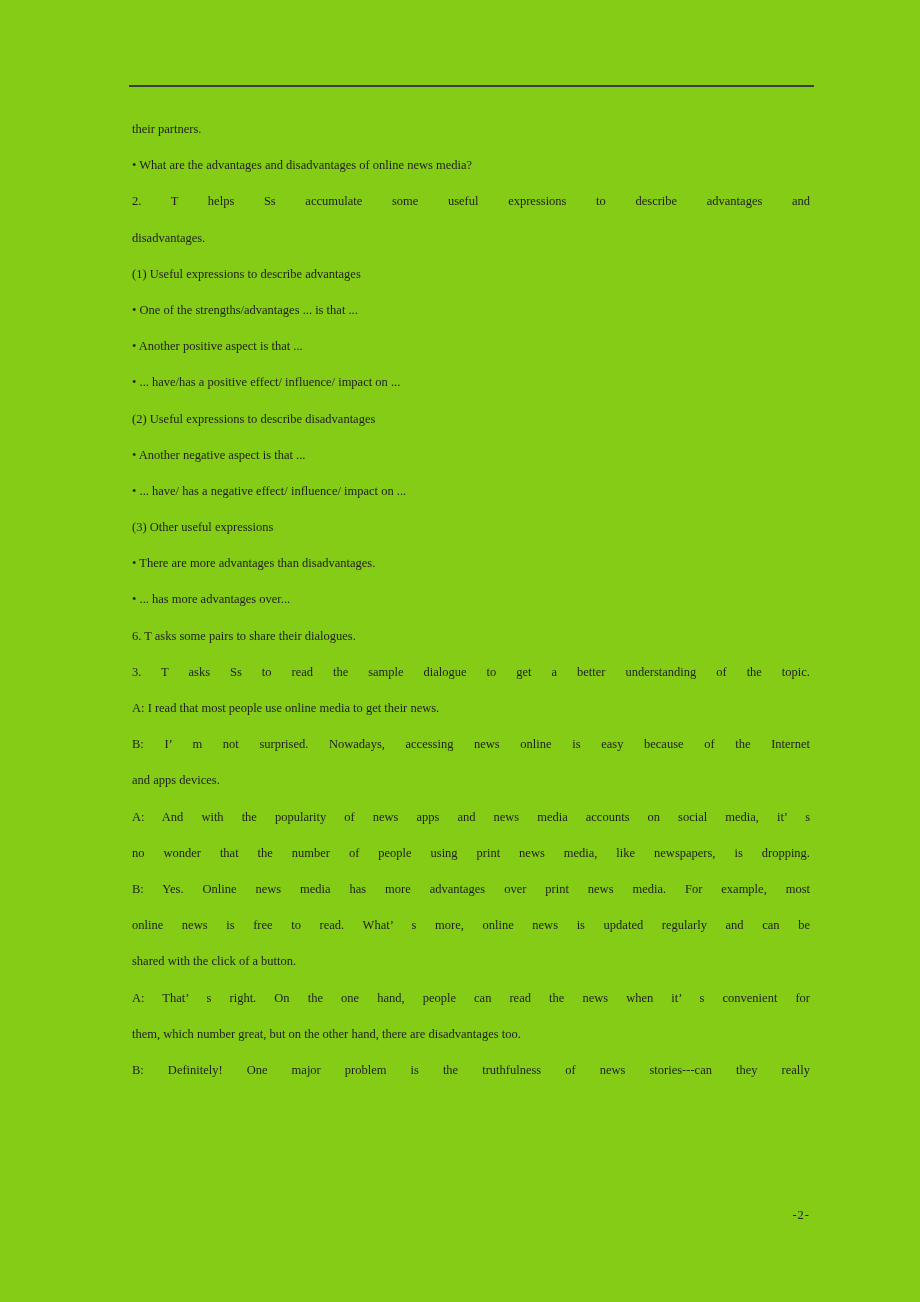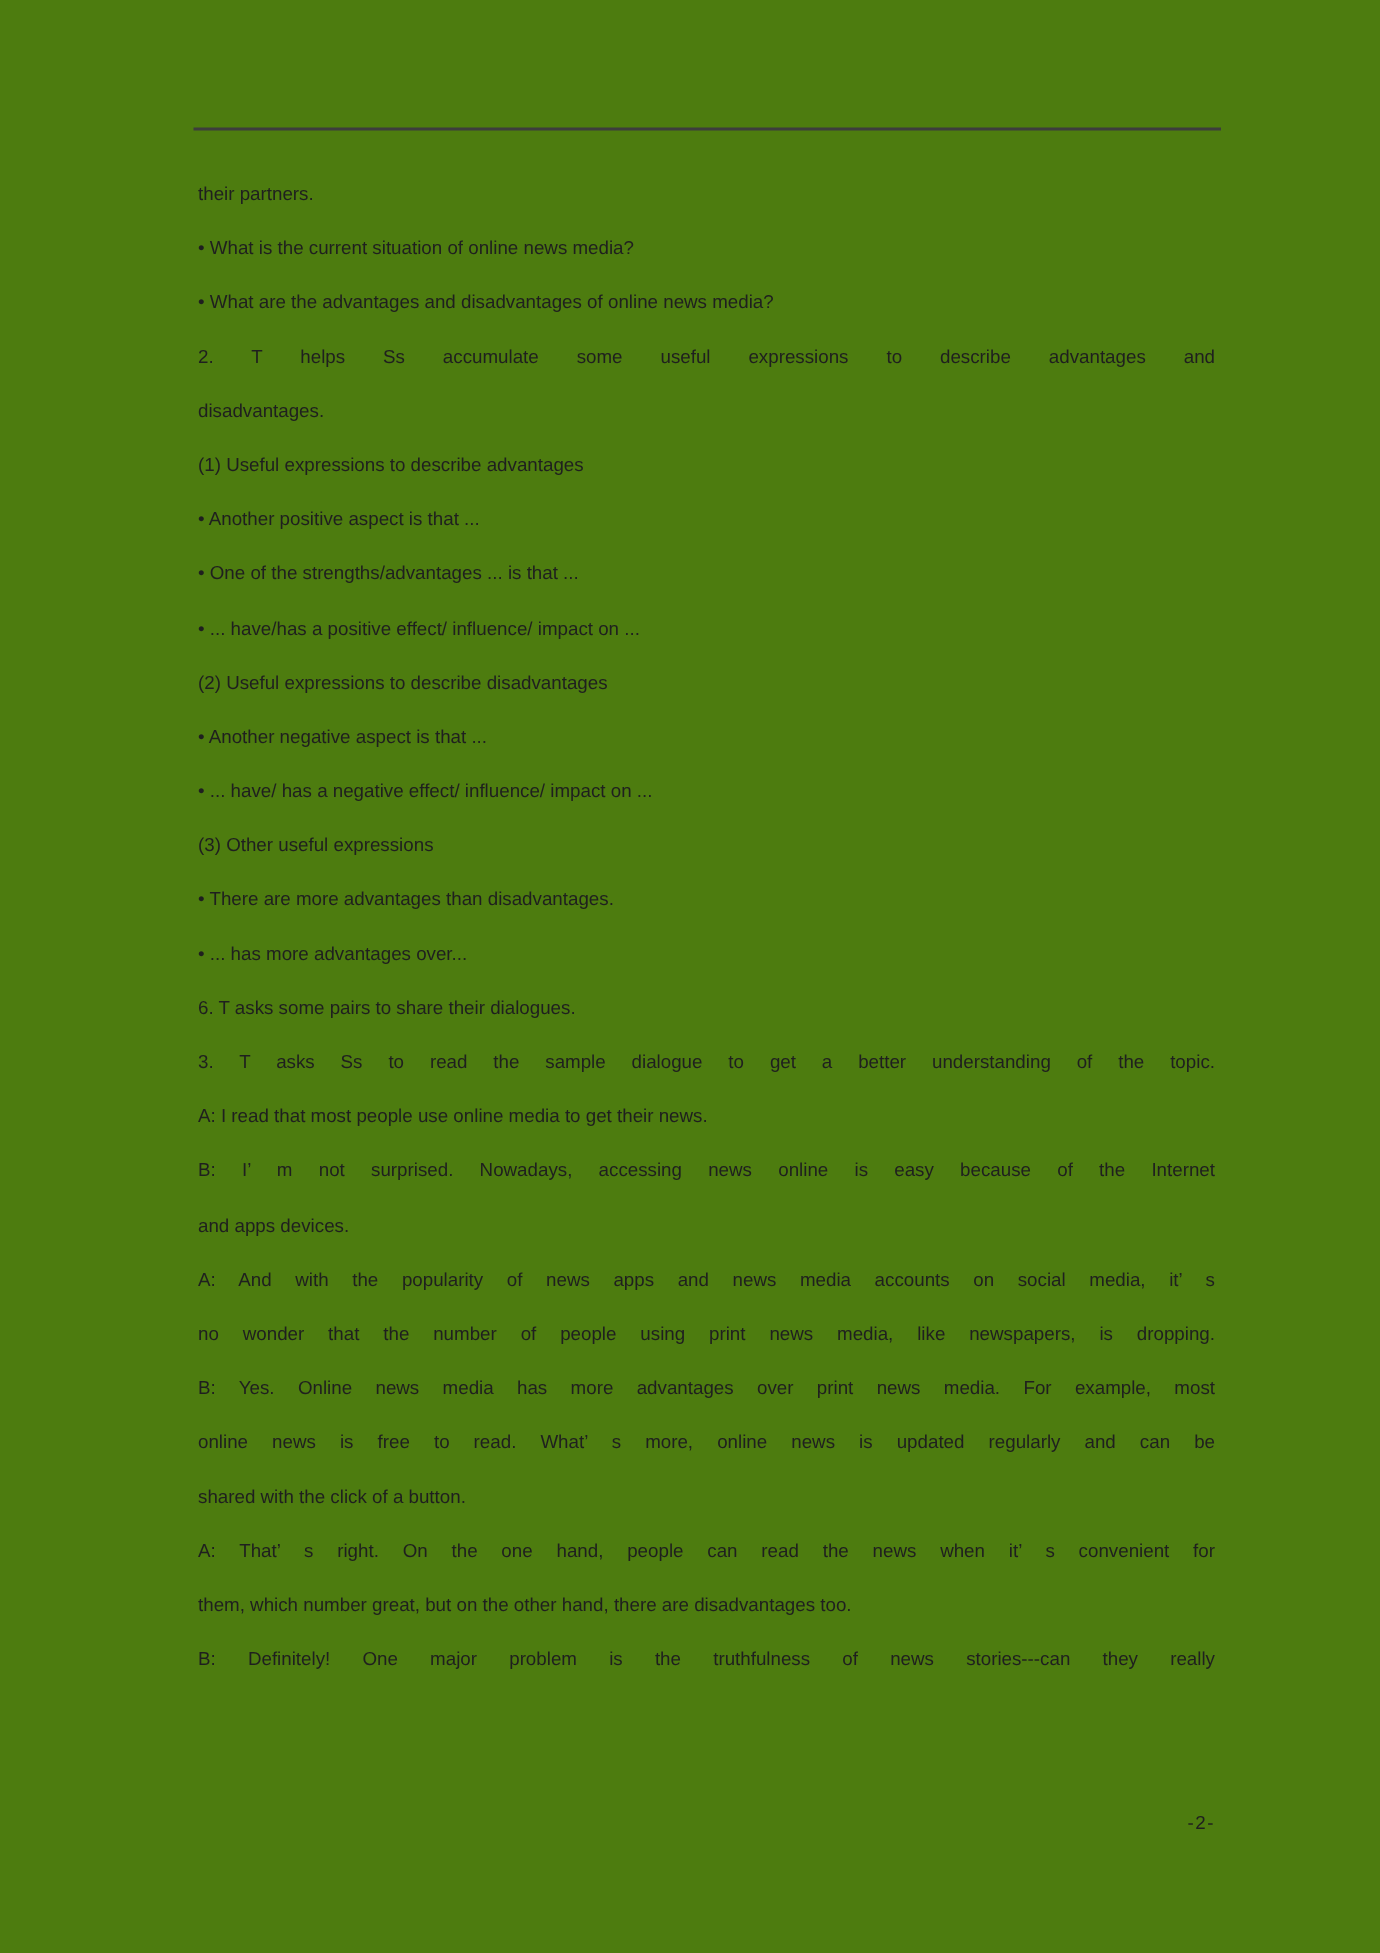--- a/index.html
+++ b/index.html
@@ -4,22 +4,22 @@
 <style>
   html, body {
     margin: 0;
     padding: 0;
     background: #ffffff;
   }
   .page {
     position: relative;
     width: 920px;
     height: 1302px;
-    background: #4d7c0f;
-    font-family: Liberation Sans, sans-serif;
+    background: #84cc16;
+    font-family: Liberation Serif, serif;
     color: #1f1f1f;
     overflow: hidden;
   }
   .top-rule {
     position: absolute;
     left: 129px;
     top: 85px;
     width: 685px;
     height: 2px;
     background: #3d3d3d;
@@ -53,27 +53,26 @@
     letter-spacing: 1px;
   }
 </style>
 </head>
 <body>
 
 <div class="page">
   <div class="top-rule"></div>
   <div class="doc-body" id="doc-body">
       <div class="line">their partners.</div>
-      <div class="line">• What is the current situation of online news media?</div>
       <div class="line">• What are the advantages and disadvantages of online news media?</div>
       <div class="line just">2. T helps Ss accumulate some useful expressions to describe advantages and</div>
       <div class="line">disadvantages.</div>
       <div class="line">(1) Useful expressions to describe advantages</div>
+      <div class="line">• One of the strengths/advantages ... is that ...</div>
       <div class="line">• Another positive aspect is that ...</div>
-      <div class="line">• One of the strengths/advantages ... is that ...</div>
       <div class="line">• ... have/has a positive effect/ influence/ impact on ...</div>
       <div class="line">(2) Useful expressions to describe disadvantages</div>
       <div class="line">• Another negative aspect is that ...</div>
       <div class="line">• ... have/ has a negative effect/ influence/ impact on ...</div>
       <div class="line">(3) Other useful expressions</div>
       <div class="line">• There are more advantages than disadvantages.</div>
       <div class="line">• ... has more advantages over...</div>
       <div class="line">6. T asks some pairs to share their dialogues.</div>
       <div class="line just">3. T asks Ss to read the sample dialogue to get a better understanding of the topic.</div>
       <div class="line">A: I read that most people use online media to get their news.</div>

